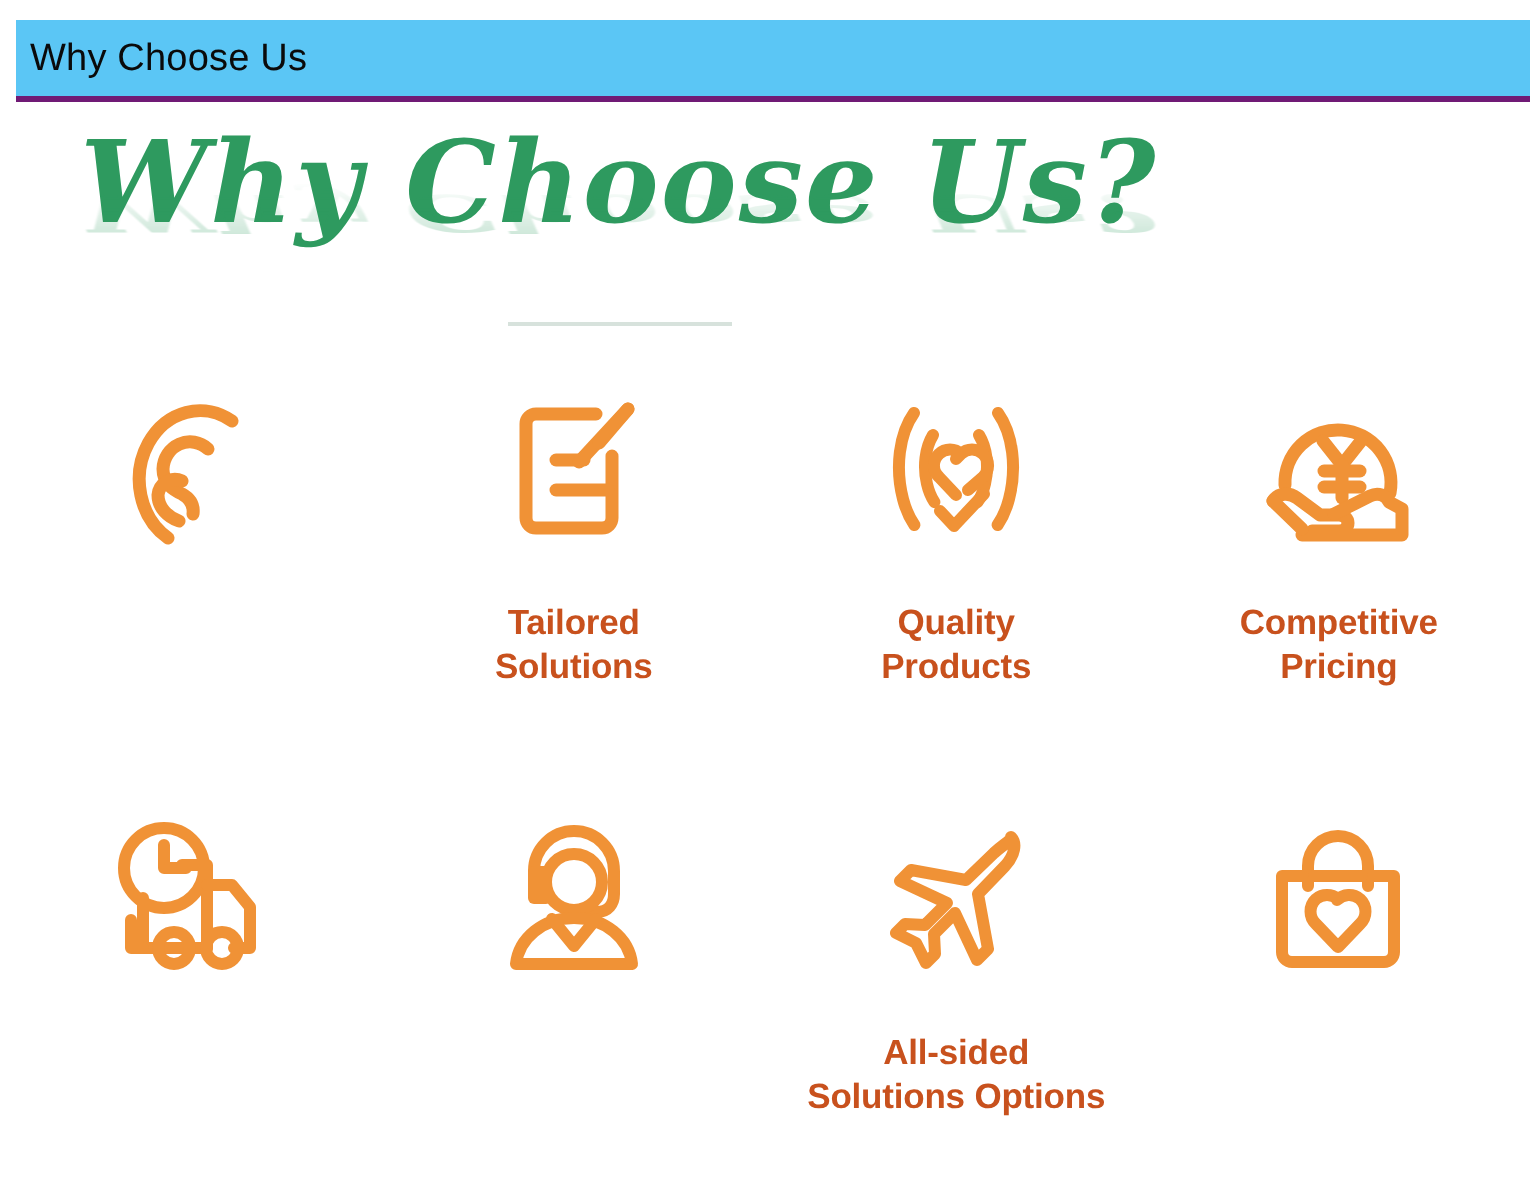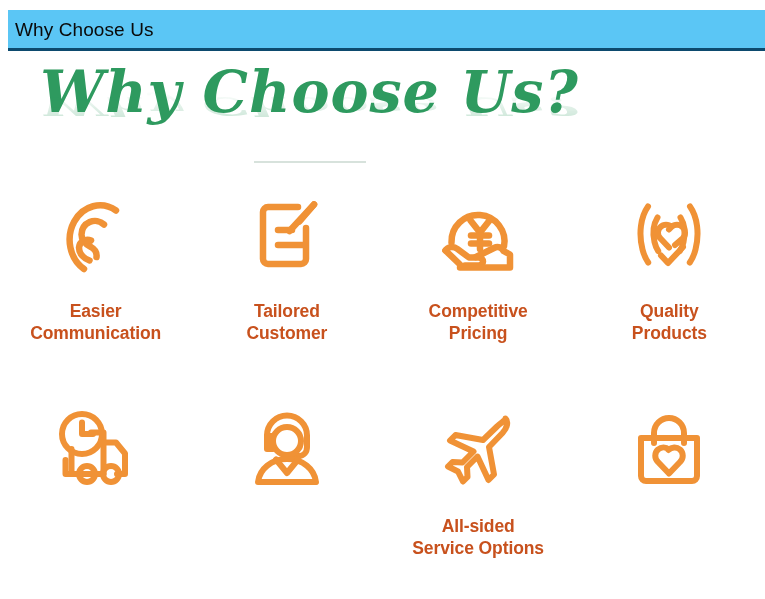--- a/index.html
+++ b/index.html
@@ -16,21 +16,21 @@
   }
 
   
   #window-header {
     position: absolute;
     left: 8px;
     top: 10px;
     width: 757px;
     height: 41px;
     background: #5BC6F5;
-    border-bottom: 3px solid #0c4a6e;
+    border-bottom: 3px solid #701a75;
     box-sizing: border-box;
     display: flex;
     align-items: center;
   }
   #window-title {
     font-size: 19px;
     color: #0a0a0a;
     padding-left: 7px;
     letter-spacing: 0.1px;
     line-height: 1;
@@ -158,36 +158,49 @@
   <div id="features">
 
     <div class="feature">
       <div class="feature-icon">
         <svg width="92" height="92" viewBox="0 0 92 92" fill="none" stroke="#F09236" stroke-width="6.5" stroke-linecap="round" stroke-linejoin="round">
           <path d="M66 20.5 A30 34 0 1 0 34 79"></path>
           <path d="M54 34.5 A13.5 14 0 0 0 31.5 44.5 C31.5 52 37 55 41 57 C45.5 59.5 47 63 46.5 67"></path>
           <path d="M41 50.5 A8.5 8.5 0 0 0 29 57.5 C29 64 34 68.5 39.5 70.5"></path>
         </svg>
       </div>
-      <div class="feature-label">Easier
-Communication</div>
     </div>
 
     <div class="feature">
       <div class="feature-icon">
         <svg width="92" height="92" viewBox="0 0 92 92" fill="none" stroke="#F09236" stroke-width="6.5" stroke-linecap="round" stroke-linejoin="round">
           <path d="M57 17H27a5 5 0 0 0-5 5v47a5 5 0 0 0 5 5h33a5 5 0 0 0 5-5V38"></path>
           <path d="M37 40h14"></path>
           <path d="M37 55h26"></path>
           <path d="M48.5 41 73 14.5"></path>
           <path d="M58.5 31.5 73 14.5"></path>
         </svg>
       </div>
       <div class="feature-label">Tailored
-Customer</div>
+Solutions</div>
+    </div>
+
+    <div class="feature">
+      <div class="feature-icon">
+        <svg width="92" height="92" viewBox="0 0 92 92" fill="none" stroke="#F09236" stroke-width="6" stroke-linecap="round" stroke-linejoin="round">
+          <path d="M25 16.5C17.5 27 15.5 44 19.5 59.5 20.8 64.6 22.8 69 25.2 72.5"></path>
+          <path d="M34.5 27.5C30.5 34 29.5 43.5 31.5 52 32.3 55.5 33.6 58.6 35.2 61"></path>
+          <path d="M67 16.5c7.5 10.5 9.5 27.5 5.5 43-1.3 5.1-3.3 9.5-5.7 13"></path>
+          <path d="M57.5 27.5c4 6.5 5 16 3 24.5-.8 3.5-2.1 6.6-3.7 9"></path>
+          <path d="M46 57.5 37.5 48.5a7.8 7.8 0 0 1 0-11.5 7.8 7.8 0 0 1 11 0l-2.5 2.5 2.5-2.5a7.8 7.8 0 0 1 11 0 7.8 7.8 0 0 1 0 11.5L52 55"></path>
+          <path d="M38 65.5 45 73 60 57"></path>
+        </svg>
+      </div>
+      <div class="feature-label">Quality
+Products</div>
     </div>
 
     <div class="feature">
       <div class="feature-icon">
         <svg width="92" height="92" viewBox="0 0 92 92" fill="none" stroke="#F09236" stroke-width="6.5" stroke-linecap="round" stroke-linejoin="round">
           <path d="M19.5 52.5A26.5 26.5 0 1 1 72 56.5"></path>
           <path d="M38.5 30.5 48 42.5l9.5-12"></path>
           <path d="M48 42.5V59"></path>
           <path d="M39 45.5h18"></path>
           <path d="M39 53.5h18"></path>
@@ -196,35 +209,20 @@
           <path d="M13.5 60.5 28 74.5"></path>
         </svg>
       </div>
       <div class="feature-label">Competitive
 Pricing</div>
     </div>
 
     <div class="feature">
       <div class="feature-icon">
         <svg width="92" height="92" viewBox="0 0 92 92" fill="none" stroke="#F09236" stroke-width="6" stroke-linecap="round" stroke-linejoin="round">
-          <path d="M25 16.5C17.5 27 15.5 44 19.5 59.5 20.8 64.6 22.8 69 25.2 72.5"></path>
-          <path d="M34.5 27.5C30.5 34 29.5 43.5 31.5 52 32.3 55.5 33.6 58.6 35.2 61"></path>
-          <path d="M67 16.5c7.5 10.5 9.5 27.5 5.5 43-1.3 5.1-3.3 9.5-5.7 13"></path>
-          <path d="M57.5 27.5c4 6.5 5 16 3 24.5-.8 3.5-2.1 6.6-3.7 9"></path>
-          <path d="M46 57.5 37.5 48.5a7.8 7.8 0 0 1 0-11.5 7.8 7.8 0 0 1 11 0l-2.5 2.5 2.5-2.5a7.8 7.8 0 0 1 11 0 7.8 7.8 0 0 1 0 11.5L52 55"></path>
-          <path d="M38 65.5 45 73 60 57"></path>
-        </svg>
-      </div>
-      <div class="feature-label">Quality
-Products</div>
-    </div>
-
-    <div class="feature">
-      <div class="feature-icon">
-        <svg width="92" height="92" viewBox="0 0 92 92" fill="none" stroke="#F09236" stroke-width="6" stroke-linecap="round" stroke-linejoin="round">
           <circle cx="32" cy="29" r="20"></circle>
           <path d="M32 17.5V29h11"></path>
           <path d="M21.5 44v25h32V27.5H41"></path>
           <path d="M53.5 37.5H66l9 11v20.5h-8"></path>
           <path d="M53.5 69h-8"></path>
           <path d="M21.5 69h-6V55"></path>
           <circle cx="37" cy="69" r="8"></circle>
           <circle cx="61" cy="69" r="8"></circle>
         </svg>
       </div>
@@ -242,21 +240,21 @@
       </div>
     </div>
 
     <div class="feature">
       <div class="feature-icon">
         <svg width="92" height="92" viewBox="0 0 92 92" fill="none" stroke="#F09236" stroke-width="6" stroke-linecap="round" stroke-linejoin="round">
           <path d="M73.5 13.5c3 3 2 9-3 14.5L57 42l5 27.5-5.5 5.5-11-23.5-10.5 10.5.5 10-4.5 4.5-5-10-10-5 4.5-4.5 10 .5L41.5 46.5 18 35.5l5.5-5.5L51 35l14-13.5c5.5-5 8.5-6 8.5-8z"></path>
         </svg>
       </div>
       <div class="feature-label">All-sided
-Service Options</div>
+Solutions Options</div>
     </div>
 
     <div class="feature">
       <div class="feature-icon">
         <svg width="92" height="92" viewBox="0 0 92 92" fill="none" stroke="#F09236" stroke-width="6" stroke-linecap="round" stroke-linejoin="round">
           <path d="M18 33h56v38a5 5 0 0 1-5 5H23a5 5 0 0 1-5-5z"></path>
           <path d="M31 38V28a15 15 0 0 1 30 0v10"></path>
           <path d="M34 33h24"></path>
           <path d="M46 68.5 35 57a8.5 8.5 0 0 1 0-12.5 8.5 8.5 0 0 1 11 0l-.5.5a8.5 8.5 0 0 1 11.5-.5 8.5 8.5 0 0 1 0 12.5z"></path>
         </svg>

